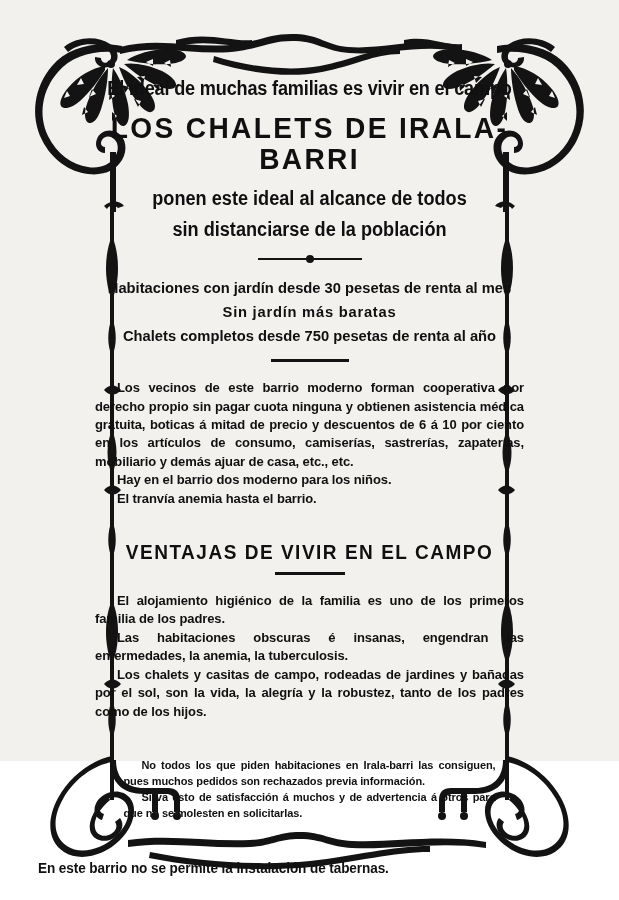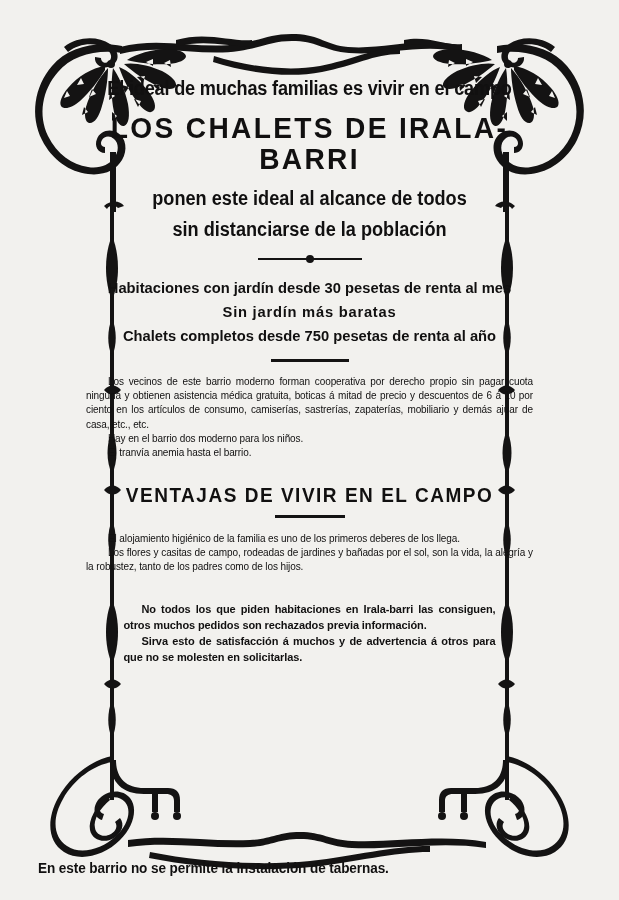--- a/index.html
+++ b/index.html
@@ -10,21 +10,21 @@
   body {
     width: 619px;
     height: 900px;
     overflow: hidden;
     font-family: "Liberation Sans", sans-serif;
   }
 
   #poster {
     position: relative;
     width: 619px;
-    height: 900px;
+    height: 761px;
     background: #f2f1ee;
     color: #111010;
   }
 
   
   #frame-svg {
     position: absolute;
     left: 0; top: 0;
     width: 619px;
     height: 900px;
@@ -110,24 +110,24 @@
     line-height: 1.55;
     margin: 0;
     transform: scaleX(0.95);
   }
   .price-block .price.wide {
     letter-spacing: 0.8px;
   }
 
   .body-text {
     text-align: justify;
-    font-size: 10px;
-    font-weight: normal;
+    font-size: 13px;
+    font-weight: bold;
     line-height: 1.42;
-    margin: 8px;
+    margin: 17px;
     letter-spacing: -0.1px;
   }
   .body-text p {
     margin: 0;
     text-indent: 22px;
   }
 
   .section-title {
     font-size: 20px;
     font-weight: bold;
@@ -485,28 +485,29 @@
       <p>El tranvía anemia hasta el barrio.</p>
     </div>
 
     <div class="spacer-16"></div>
 
     <div class="section-title">VENTAJAS DE VIVIR EN EL CAMPO</div>
 
     <div class="rule-plain tiny"></div>
 
     <div class="body-text">
-      <p>El alojamiento higiénico de la familia es uno de los primeros deberes de los llega.</p>
-      <p>Los flores y casitas de campo, rodeadas de jardines y bañadas por el sol, son la vida, la alegría y la robustez, tanto de los padres como de los hijos.</p>
+      <p>El alojamiento higiénico de la familia es uno de los primeros familia de los padres.</p>
+      <p>Las habitaciones obscuras é insanas, engendran las enfermedades, la anemia, la tuberculosis.</p>
+      <p>Los chalets y casitas de campo, rodeadas de jardines y bañadas por el sol, son la vida, la alegría y la robustez, tanto de los padres como de los hijos.</p>
     </div>
 
     <div class="spacer-20"></div>
 
     <div class="fineprint">
-      <p>No todos los que piden habitaciones en Irala-barri las consiguen, otros muchos pedidos son rechazados previa información.</p>
+      <p>No todos los que piden habitaciones en Irala-barri las consiguen, pues muchos pedidos son rechazados previa información.</p>
       <p>Sirva esto de satisfacción á muchos y de advertencia á otros para que no se molesten en solicitarlas.</p>
     </div>
 
   </div>
 
   <div class="footer-line">En este barrio no se permite la instalación de tabernas.</div>
 
 </div>
 
 </body></html>

